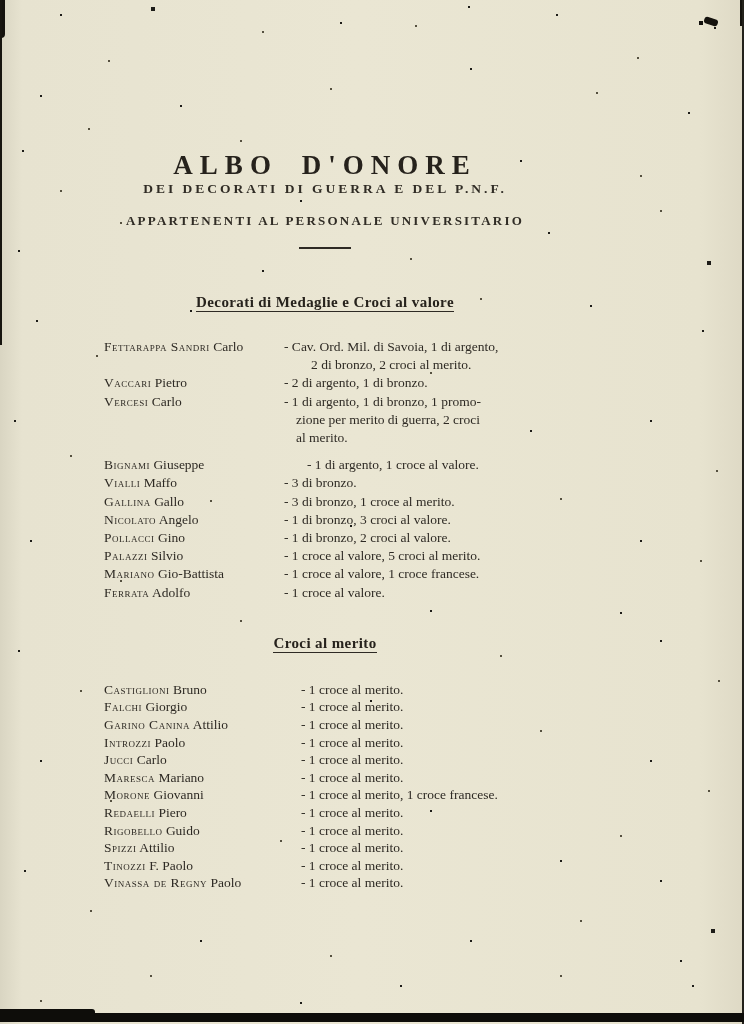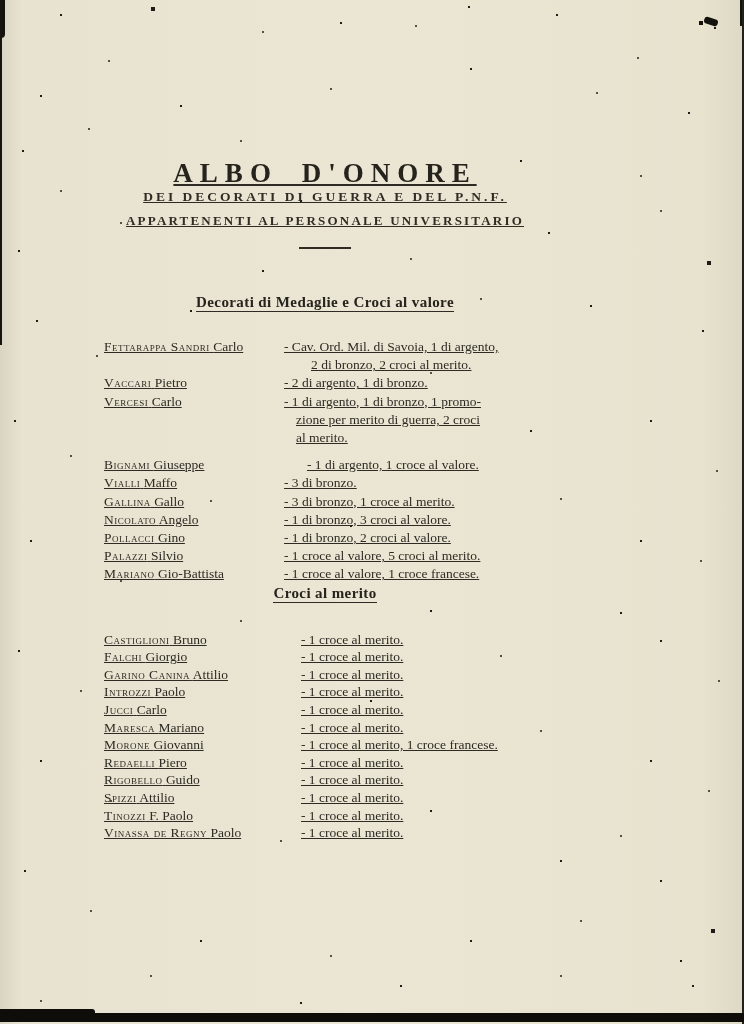--- a/index.html
+++ b/index.html
@@ -52,47 +52,47 @@
   }
   .edge-bottom { position: absolute; left: 0; bottom: 2px; width: 100%; height: 9px; background: #0e0d0a; }
   .edge-bottom-left { position: absolute; left: 0; bottom: 8px; width: 95px; height: 7px; background: #0e0d0a; border-radius: 0 3px 3px 0; }
   .edge-right { position: absolute; right: 0; top: 0; width: 2px; height: 100%; background: #23211b; }
   .edge-left { position: absolute; left: 0; top: 0; width: 2px; height: 345px; background: #17150f; }
   .mark-tl { position: absolute; left: 0; top: 0; width: 5px; height: 38px; background: #14120d; border-radius: 0 0 4px 0; }
   .mark-tr { position: absolute; left: 704px; top: 18px; width: 14px; height: 7px; background: #14120d; transform: rotate(18deg); border-radius: 3px; }
   .mark-tr2 { position: absolute; right: 0; top: 0; width: 4px; height: 26px; background: #14120d; }
 
   
-  .content { position: absolute; left: 0; top: 16px; width: 744px; text-decoration: underline; }
+  .content { position: absolute; left: 0; top: 8px; width: 744px; }
   .header-block { width: 650px; text-align: center; }
   .title {
     margin: 142px 0 0 0;
     font-size: 27px; font-weight: bold; letter-spacing: 7px; word-spacing: 10px;
     color: #26221c;
   }
   .subtitle1 {
     font-size: 13.5px; font-weight: bold; letter-spacing: 3px;
     color: #302c25;
   }
   .subtitle2 {
-    margin-top: 8px;
+    margin-top: 16px;
     font-size: 13px; font-weight: bold; letter-spacing: 2.2px;
     color: #302c25;
   }
   .rule { width: 52px; height: 2px; background: #2e2a24; margin: 18px auto 0 auto; }
 
   .section-heading-wrap { width: 650px; text-align: center; }
   .section-heading {
     display: inline-block;
     font-size: 15px; font-weight: bold; letter-spacing: 0.4px;
     border-bottom: 1.5px solid #2e2a24; padding-bottom: 0;
     color: #26221c;
   }
   .sh1 { margin-top: 44px; }
-  .sh2 { }
+  .sh2 { margin-top: 32px; }
 
   .entries { margin: 26px 0 0 104px; font-size: 13.5px; }
   .entries2 { margin-top: 28px; }
   .row { display: flex; line-height: 18.2px; }
   .entries2 .row { line-height: 17.6px; gap: 17px; }
   .gap-above { margin-top: 9px; gap: 23px; }
   .name { width: 180px; flex: 0 0 180px; white-space: nowrap; }
   .sc { font-variant: small-caps; letter-spacing: 0.5px; }
   .desc { white-space: nowrap; }
   .line { white-space: nowrap; }
@@ -181,20 +181,26 @@
         <div class="desc">
           <div class="line">- 1 croce al valore, 5 croci al merito.</div>
         </div>
       </div>
       <div class="row">
         <div class="name"><span class="sc">Mariano</span> <span>Gio-Battista</span></div>
         <div class="desc">
           <div class="line">- 1 croce al valore, 1 croce francese.</div>
         </div>
       </div>
+      <div class="row">
+        <div class="name"><span class="sc">Ferrata</span> <span>Adolfo</span></div>
+        <div class="desc">
+          <div class="line">- 1 croce al valore.</div>
+        </div>
+      </div>
     </div>
 
     <div class="section-heading-wrap sh2">
       <span class="section-heading">Croci al merito</span>
     </div>
 
     <div class="entries entries2">
       <div class="row">
         <div class="name"><span class="sc">Castiglioni</span> <span>Bruno</span></div>
         <div class="desc">

